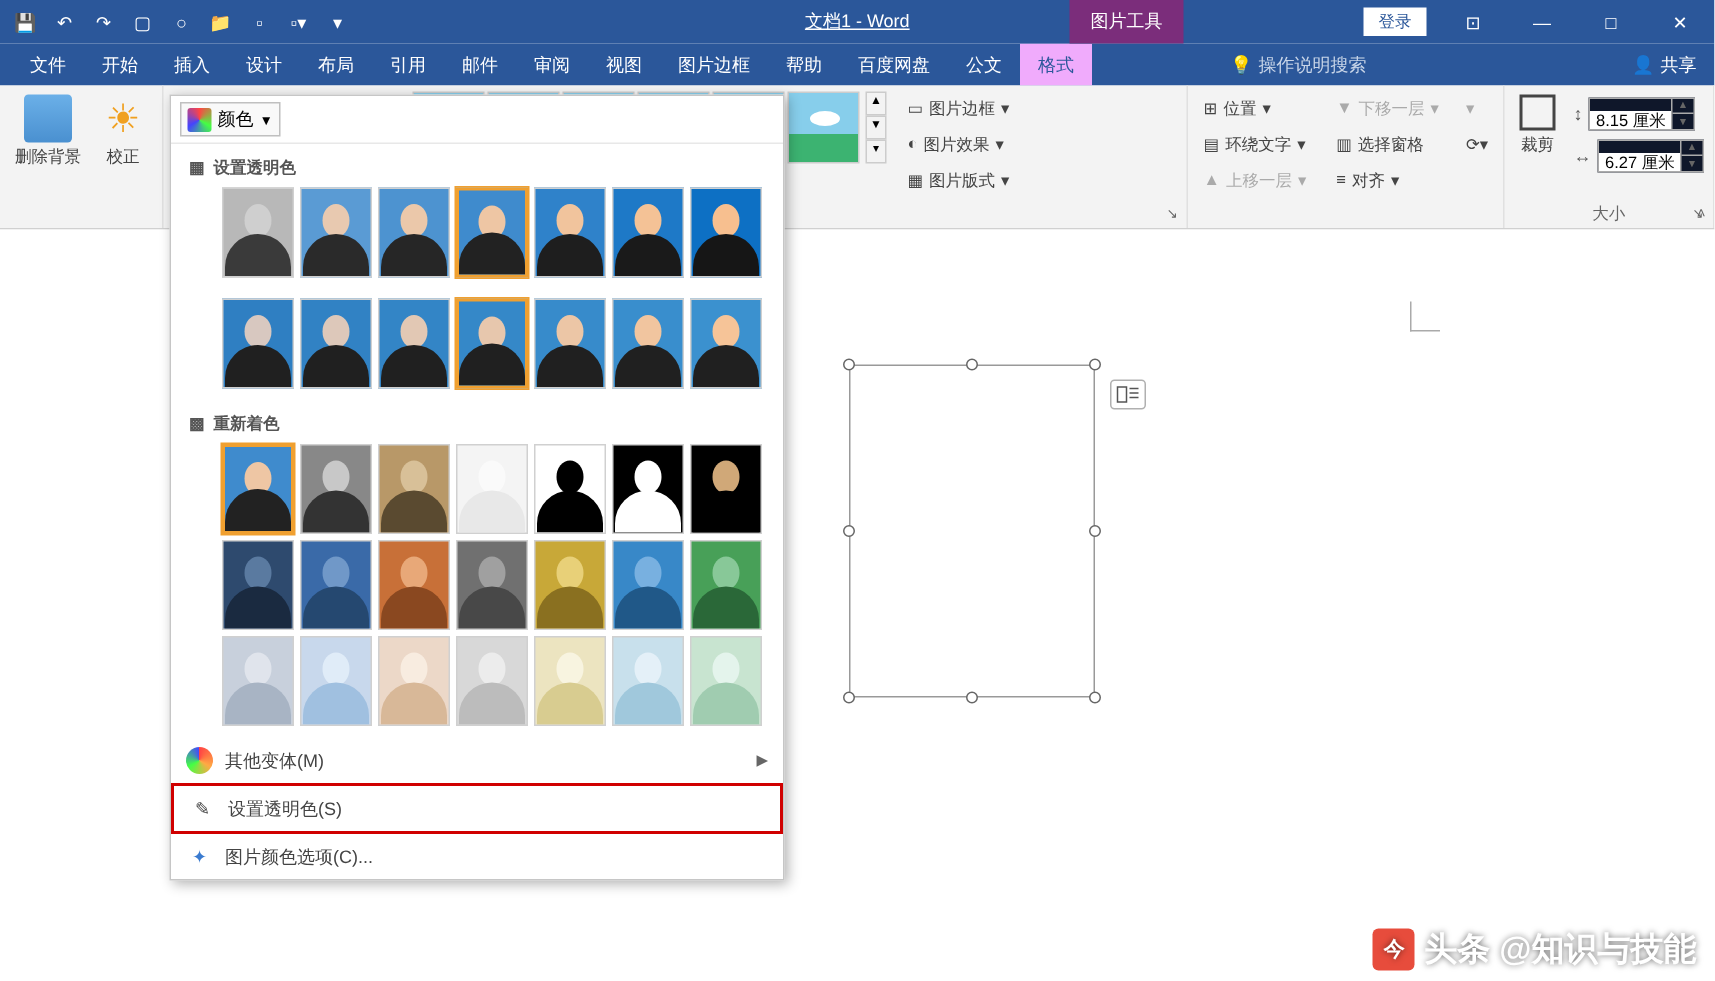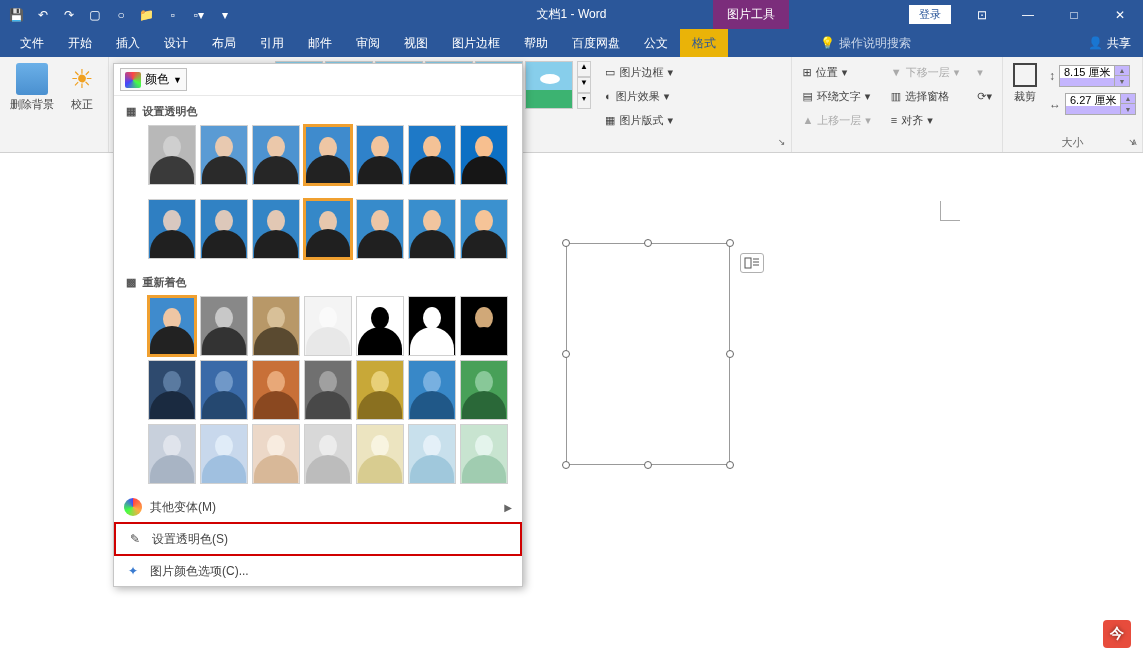--- a/index.html
+++ b/index.html
@@ -1,43 +1,43 @@
 <!DOCTYPE html>
 <html><head>
 <meta charset="utf-8">
 <style>
 * { margin: 0; padding: 0; box-sizing: border-box; font-family: "Microsoft YaHei", sans-serif; }
 body { width: 1143px; height: 654px; background: #fff; overflow: hidden; position: relative; font-size: 12px; }
 .titlebar { height: 29px; background: #2b579a; color: #fff; display: flex; align-items: center; position: relative; }
 .qat { display: flex; align-items: center; gap: 4px; padding-left: 6px; }
 .qat-btn { width: 22px; height: 22px; display: flex; align-items: center; justify-content: center; color: #fff; cursor: pointer; }
-.doc-title { position: absolute; left: 50%; transform: translateX(-50%); font-size: 12px; }
+.doc-title { position: absolute; left: 50%; transform: translateX(-50%); font-size: 12px; text-decoration: underline; }
 .title-right { position: absolute; right: 0; display: flex; align-items: center; }
 .context-tab { background: #7b2d7b; padding: 4px 14px; height: 29px; display: flex; align-items: center; margin-right: 120px; }
 .login-btn { background: #fff; color: #2b579a; padding: 2px 10px; font-size: 11px; margin-right: 8px; }
 .win-btn { width: 46px; height: 29px; display: flex; align-items: center; justify-content: center; color: #fff; cursor: pointer; }
 .menubar { height: 28px; background: #2b579a; display: flex; align-items: center; padding-left: 8px; }
 .menu-item { padding: 0 12px; height: 28px; display: flex; align-items: center; color: #fff; font-size: 12px; cursor: pointer; text-align: center; }
-.menu-item.active { background: #eab308; color: #2b579a; }
+.menu-item.active { background: #f0abfc; color: #2b579a; }
 .tell-me { color: #c8d5e8; margin-left: 20px; font-size: 12px; display: flex; align-items: center; gap: 4px; }
 .share { position: absolute; right: 12px; color: #fff; display: flex; align-items: center; gap: 4px; }
 .ribbon { height: 96px; background: #f3f3f3; border-bottom: 1px solid #d0d0d0; display: flex; position: relative; }
 .ribbon-group { display: flex; flex-direction: column; border-right: 1px solid #e0e0e0; padding: 4px 6px 2px; }
 .ribbon-group-content { flex: 1; display: flex; align-items: flex-start; gap: 4px; }
 .ribbon-group-label { font-size: 11px; color: #666; text-align: center; padding-top: 2px; }
 .big-btn { display: flex; flex-direction: column; align-items: center; gap: 2px; padding: 2px 4px; cursor: pointer; }
 .big-btn-icon { width: 32px; height: 32px; display: flex; align-items: center; justify-content: center; }
 .big-btn-label { font-size: 11px; color: #444; }
 .small-btn { display: flex; align-items: center; gap: 4px; padding: 2px 4px; font-size: 11px; color: #444; cursor: pointer; height: 22px; }
 .small-btn.disabled { color: #aaa; }
 .thumb-strip { display: flex; gap: 2px; align-items: center; }
 .thumb { width: 48px; height: 48px; background: linear-gradient(#87ceeb 60%, #3cb371 60%); border: 1px solid #ccc; position: relative; }
 .thumb::after { content: ""; position: absolute; top: 12px; left: 14px; width: 20px; height: 10px; background: #fff; border-radius: 50%; }
 .dialog-launcher { position: absolute; bottom: 4px; right: 4px; width: 12px; height: 12px; display: flex; align-items: center; justify-content: center; font-size: 9px; color: #666; cursor: pointer; }
-.spinner { display: flex; align-items: flex-start; border: 1px solid #ababab; background: #c4b5fd; height: 22px; }
+.spinner { display: flex; align-items: flex-end; border: 1px solid #ababab; background: #0f172a; height: 22px; }
 .spinner input { border: none; width: 54px; padding: 0 4px; font-size: 11px; text-align: left; outline: none; }
 .spinner-btns { display: flex; flex-direction: column; border-left: 1px solid #ababab; }
 .spinner-btns span { width: 14px; height: 10px; display: flex; align-items: center; justify-content: center; font-size: 7px; color: #666; cursor: pointer; }
 .spinner-btns span:first-child { border-bottom: 1px solid #ababab; }
 .doc-area { position: absolute; top: 153px; left: 0; right: 0; bottom: 0; background: #fff; display: flex; justify-content: center; }
 .page { width: 760px; background: #fff; margin-top: 10px; position: relative; }
 .img-sel { position: absolute; top: 80px; left: 374px; width: 164px; height: 222px; border: 1px solid #999; }
 .handle { position: absolute; width: 8px; height: 8px; background: #fff; border: 1px solid #666; border-radius: 50%; }
 .layout-icon { position: absolute; top: 90px; left: 548px; width: 24px; height: 20px; border: 1px solid #b0b0b0; border-radius: 3px; background: #fff; display: flex; align-items: center; justify-content: center; }
 .dropdown { position: absolute; top: 63px; left: 113px; width: 410px; background: #fff; border: 1px solid #c6c6c6; box-shadow: 2px 2px 8px rgba(0,0,0,0.3); z-index: 100; }
@@ -414,13 +414,14 @@
     <span>设置透明色(S)</span>
   </div>
   <div class="dd-menu-item">
     <div class="icon-box" style="color:#3a7bd0;">✦</div>
     <span>图片颜色选项(C)...</span>
   </div>
 </div>
 
 <div class="watermark">
   <div class="wm-logo">今</div>
+  <span>头条 @知识与技能</span>
 </div>
 
 </body></html>

